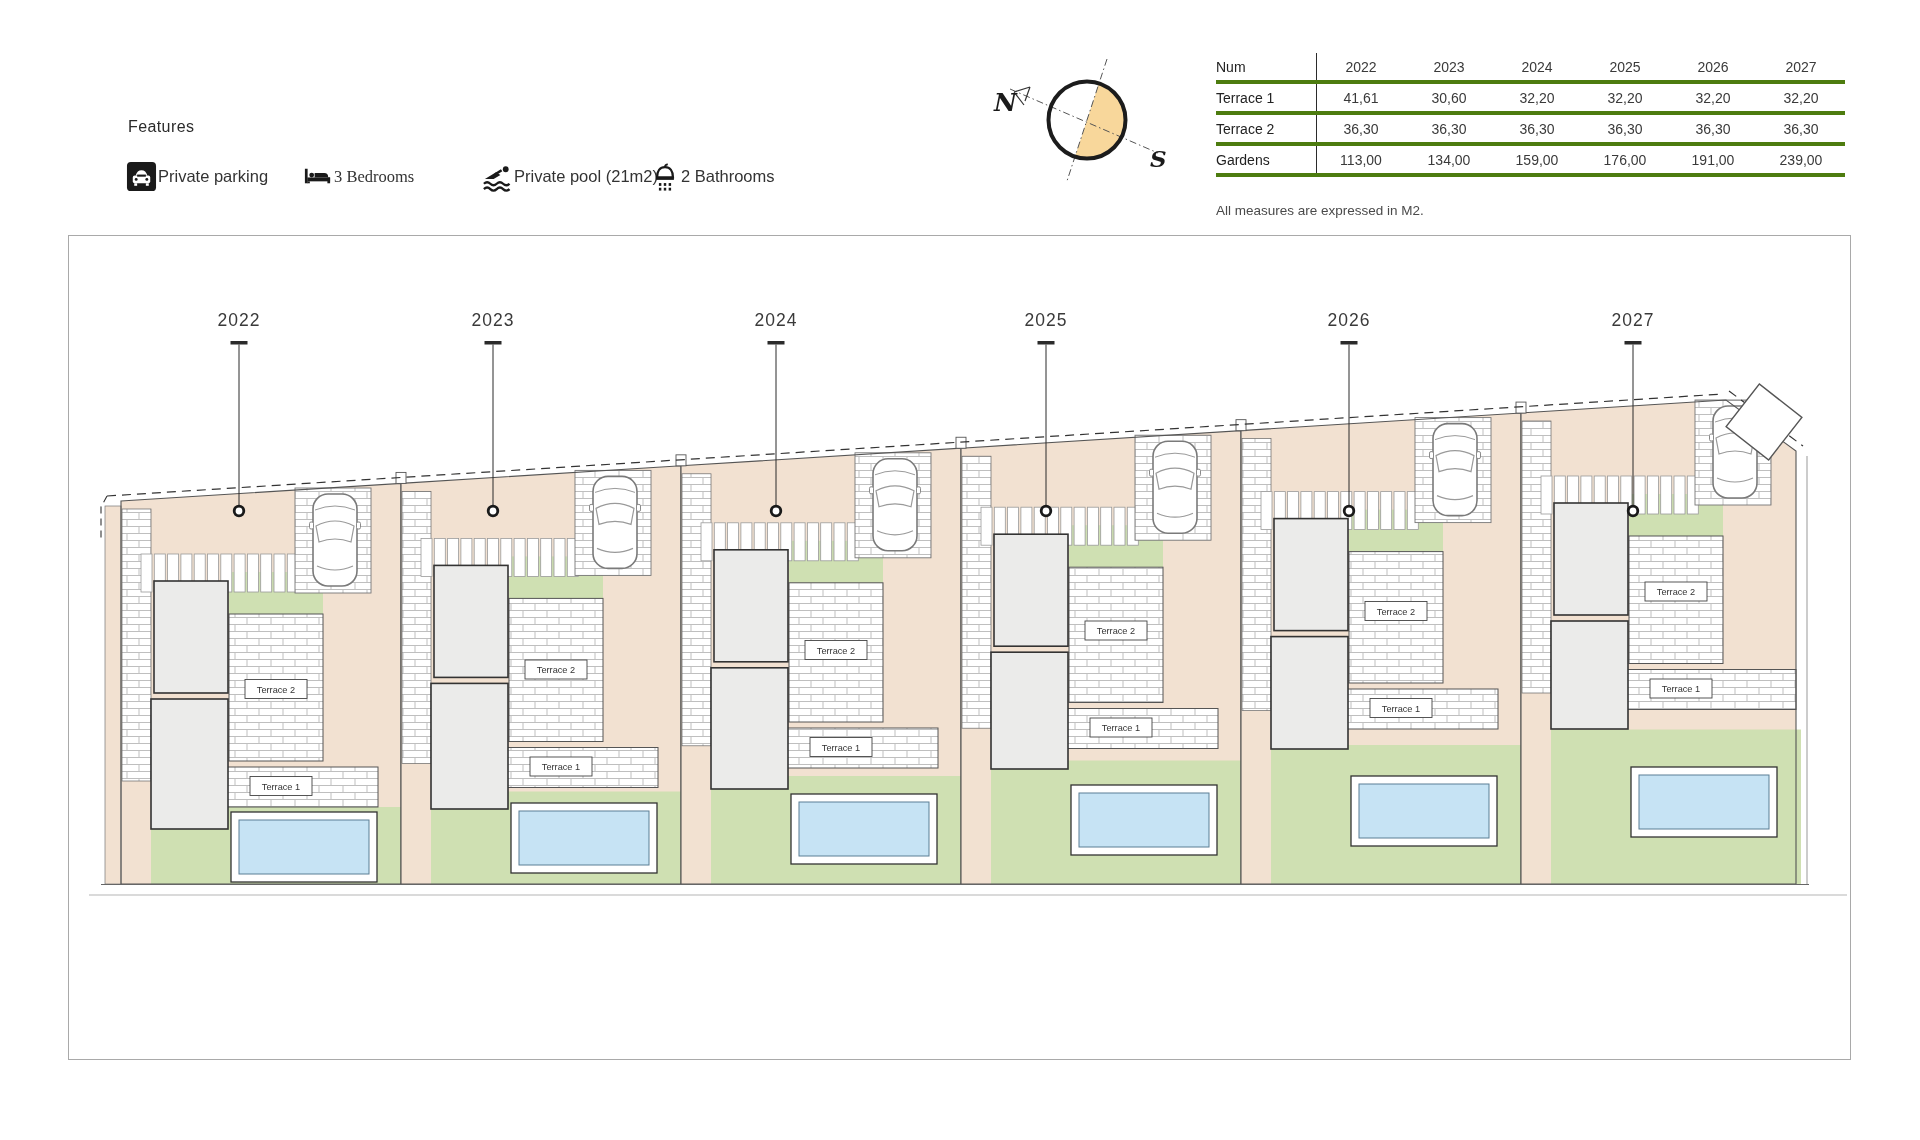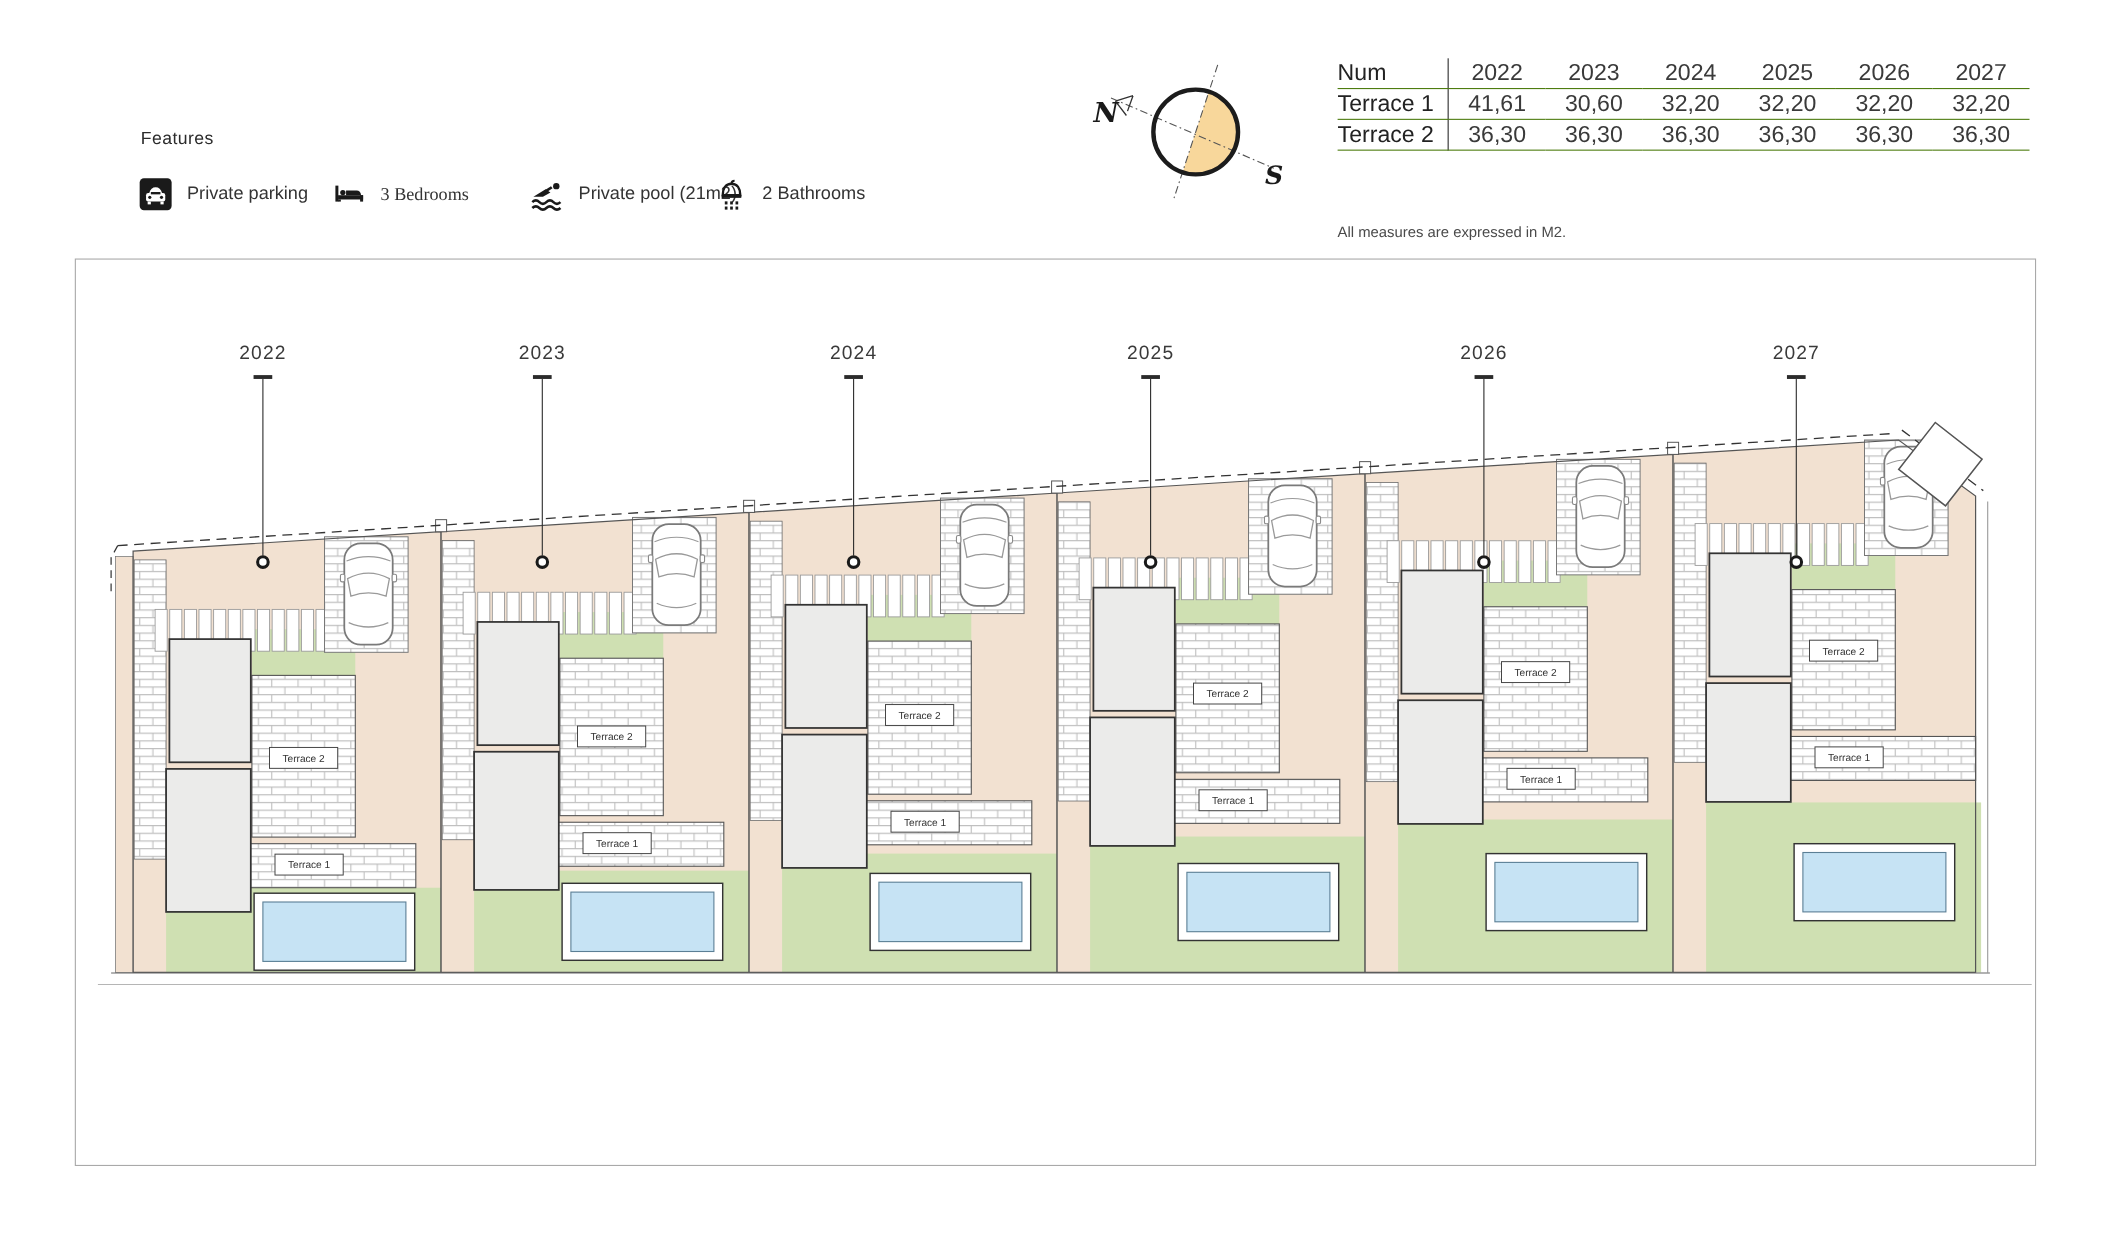--- a/index.html
+++ b/index.html
@@ -2,28 +2,28 @@
 <html><head>
 <meta charset="utf-8">
 <style>
   html,body{margin:0;padding:0;background:#fff;}
   body{width:1920px;height:1140px;position:relative;overflow:hidden;
        font-family:"Liberation Sans",sans-serif;color:#2b2b2b;}
   .abs{position:absolute;}
 
   
   #features-title{left:128px;top:118px;font-size:16px;letter-spacing:.4px;color:#2b2b2b;}
-  .feature-item{top:161px;display:flex;align-items:center;gap:13px;}
+  .feature-item{top:161px;display:flex;align-items:center;gap:1px;}
   .feature-item svg{display:block;}
   .feature-label{font-size:16.5px;color:#333;white-space:nowrap;}
 
   
   #measure-table{left:1216px;top:53px;border-collapse:collapse;table-layout:fixed;}
   #measure-table td,#measure-table th{height:27px;padding:0;font-weight:normal;
-      font-size:21px;color:#222;border-bottom:1px solid #4d7c0f;margin-top:12px;}
+      font-size:14px;color:#222;border-bottom:4px solid #4d7c0f;margin-top:12px;}
   #measure-table .lbl{width:94px;text-align:left;border-right:1px solid #2b2b2b;padding-right:6px;}
   #measure-table .val{width:88px;text-align:center;color:#3a3a3a;}
   #measure-note{left:1216px;top:203px;width:620px;text-align:left;font-size:13.5px;color:#4a4a4a;}
 
   
   #plan-box{left:68px;top:235px;width:1781px;height:823px;border:1px solid #a9a9a9;background:#fff;}
   #plan-box svg{position:absolute;left:0;top:0;}
 </style>
 </head>
 <body>
@@ -127,20 +127,29 @@
       </tr>
       <tr>
         <td class="lbl">Terrace 2</td>
         <td class="val">36,30</td>
         <td class="val">36,30</td>
         <td class="val">36,30</td>
         <td class="val">36,30</td>
         <td class="val">36,30</td>
         <td class="val">36,30</td>
       </tr>
+      <tr>
+        <td class="lbl">Gardens</td>
+        <td class="val">113,00</td>
+        <td class="val">134,00</td>
+        <td class="val">159,00</td>
+        <td class="val">176,00</td>
+        <td class="val">191,00</td>
+        <td class="val">239,00</td>
+      </tr>
     </tbody>
 </table>
 <div class="abs" id="measure-note">All measures are expressed in M2.</div>
 
 <div class="abs" id="plan-box">
   <svg id="plan-svg" width="1781" height="823" viewBox="68 235 1781 823">
       <defs>
 <pattern id="brick" width="24" height="14" patternUnits="userSpaceOnUse">
   <rect width="24" height="14" fill="#ffffff"></rect>
   <path d="M0 0.5 H24 M0 7.5 H24 M6 0.5 V7.5 M18 7.5 V14" stroke="#BFBFBF" stroke-width="1" fill="none"></path>

